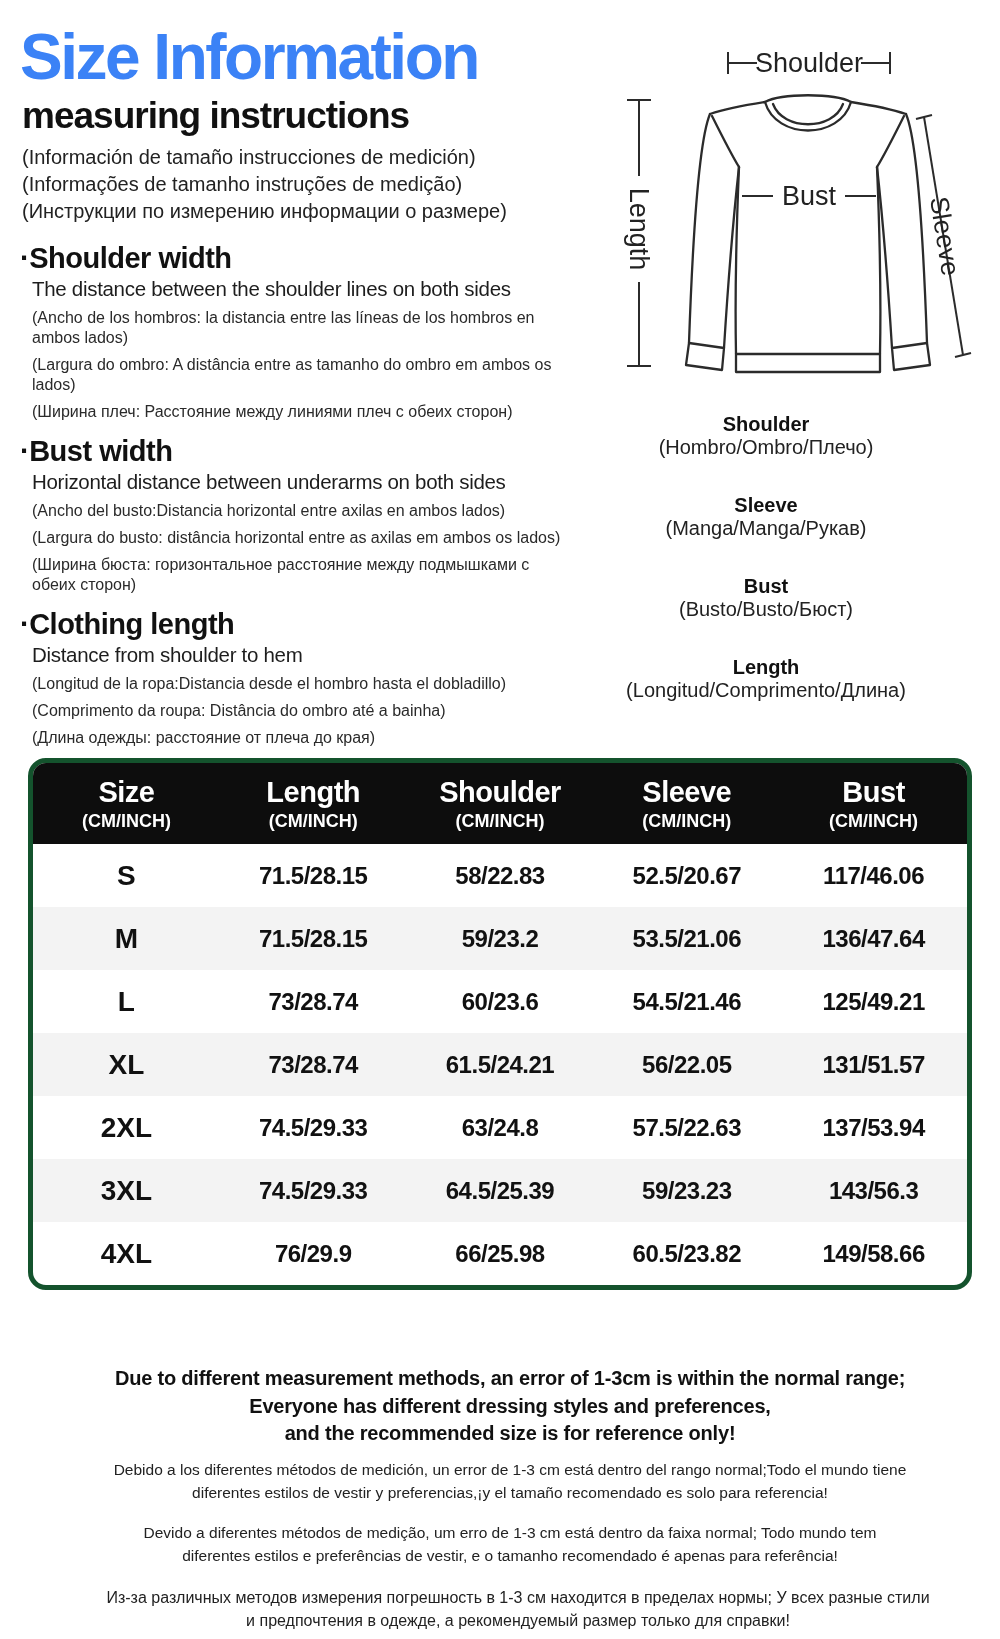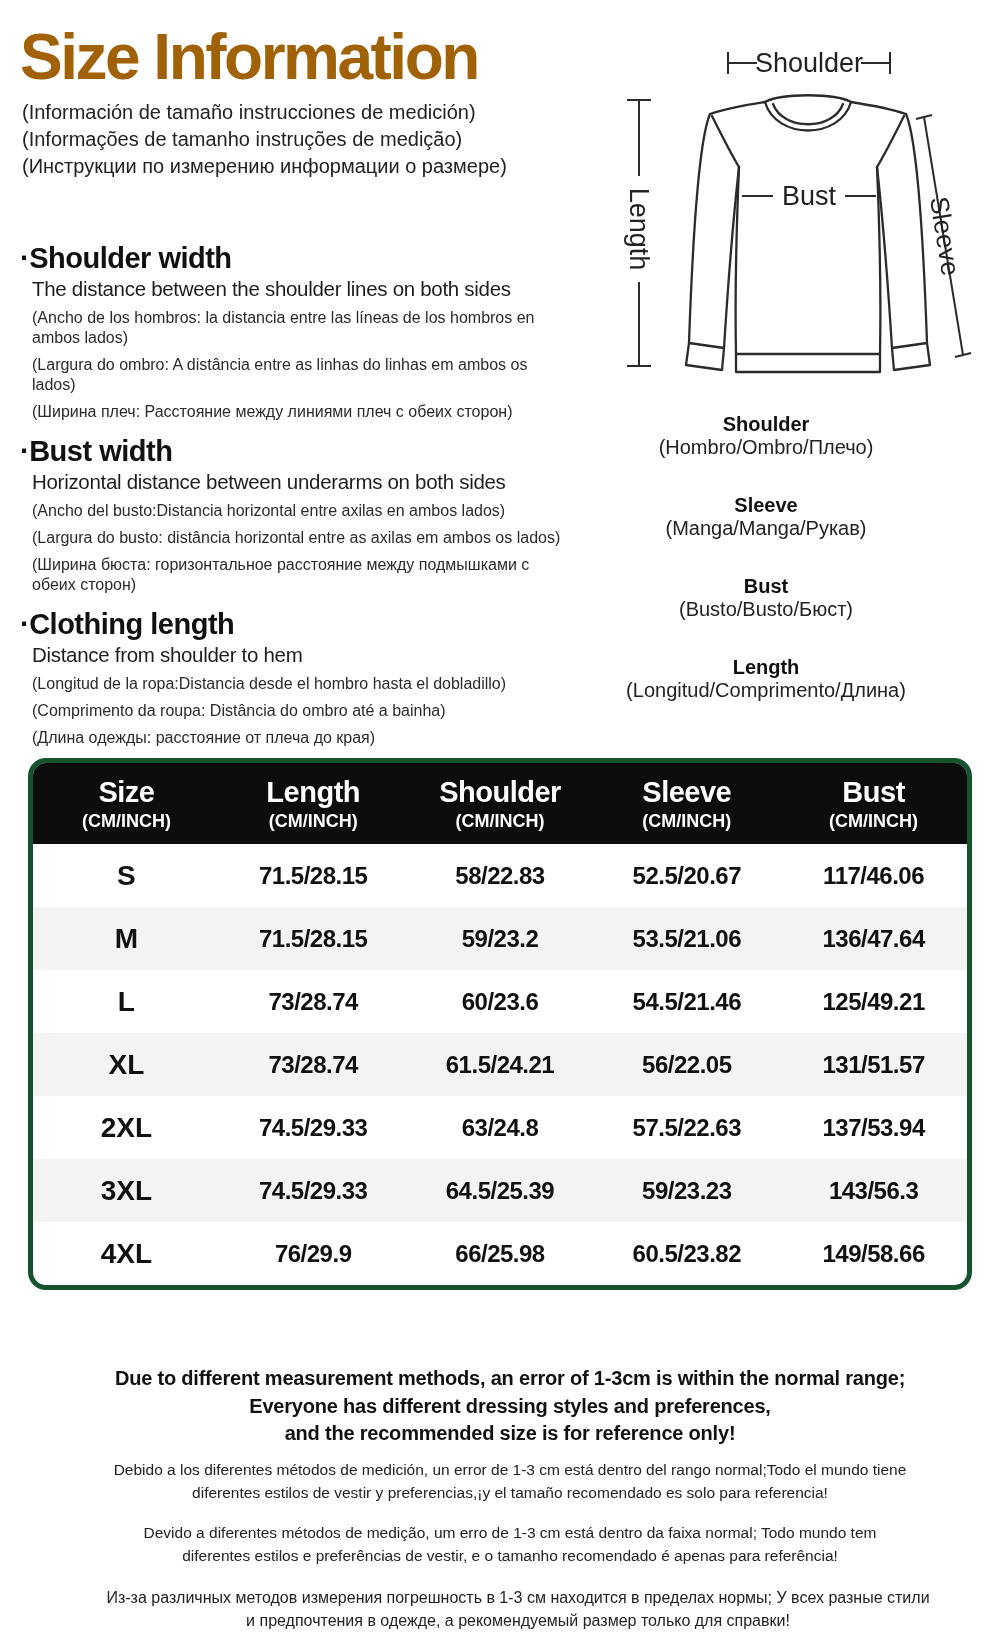--- a/index.html
+++ b/index.html
@@ -3,21 +3,21 @@
 <meta charset="utf-8">
 <style>
   html,body{margin:0;padding:0;}
   body{
     width:1000px;height:1639px;background:#ffffff;color:#1c1c1c;
     font-family:"Liberation Sans","DejaVu Sans",sans-serif;
     position:relative;overflow:hidden;
   }
   
   .title-block{position:absolute;left:20px;top:24px;width:560px;}
-  .title-block h1{margin:0;font-size:64px;font-weight:700;letter-spacing:-2.5px;line-height:1.05;color:#a16207;}
+  .title-block h1{margin:0;font-size:64px;font-weight:700;letter-spacing:-2.5px;line-height:1.05;color:#3b82f6;}
   .title-block h2{margin:6px 0 0 2px;font-size:37px;font-weight:700;letter-spacing:-1px;line-height:1.05;color:#111;}
   .title-trans{margin:0 0 0 2px;font-size:20px;line-height:27px;color:#222;}
   .title-trans.first{margin-top:8px;}
   
   .sections{position:absolute;left:20px;top:241px;width:562px;}
   .m-section{margin-bottom:12px;}
   .m-section h3{margin:0;font-size:29px;font-weight:700;letter-spacing:-0.5px;line-height:34px;color:#111;}
   .m-desc{margin:1px 0 6px 12px;font-size:20.5px;line-height:26px;color:#1d1d1d;letter-spacing:-0.3px;}
   .m-trans{margin:0 0 7px 12px;font-size:16px;line-height:20px;color:#2a2a2a;max-width:540px;}
   
@@ -47,31 +47,32 @@
   .foot-en{top:1365px;font-size:20px;font-weight:700;line-height:27.5px;color:#111;letter-spacing:-0.2px;}
   .foot-es{top:1459px;font-size:15.5px;line-height:22.5px;color:#222;}
   .foot-pt{top:1522px;font-size:15.5px;line-height:22.5px;color:#222;}
   .foot-ru{top:1587px;font-size:16px;line-height:22.5px;color:#222;padding-left:8px;}
 </style>
 </head>
 <body>
 
 <header class="title-block">
   <h1>Size Information</h1>
+  <h2>measuring instructions</h2>
   <p class="title-trans first">(Información de tamaño instrucciones de medición)</p>
   <p class="title-trans">(Informações de tamanho instruções de medição)</p>
   <p class="title-trans">(Инструкции по измерению информации о размере)</p>
 </header>
 
 <section class="sections">
   <div class="m-section">
     <h3>·Shoulder width</h3>
     <p class="m-desc">The distance between the shoulder lines on both sides</p>
     <p class="m-trans">(Ancho de los hombros: la distancia entre las líneas de los hombros en ambos lados)</p>
-    <p class="m-trans">(Largura do ombro: A distância entre as linhas do linhas em ambos os lados)</p>
+    <p class="m-trans">(Largura do ombro: A distância entre as tamanho do ombro em ambos os lados)</p>
     <p class="m-trans">(Ширина плеч: Расстояние между линиями плеч с обеих сторон)</p>
   </div>
   <div class="m-section">
     <h3>·Bust width</h3>
     <p class="m-desc">Horizontal distance between underarms on both sides</p>
     <p class="m-trans">(Ancho del busto:Distancia horizontal entre axilas en ambos lados)</p>
     <p class="m-trans">(Largura do busto: distância horizontal entre as axilas em ambos os lados)</p>
     <p class="m-trans">(Ширина бюста: горизонтальное расстояние между подмышками с обеих сторон)</p>
   </div>
   <div class="m-section">

